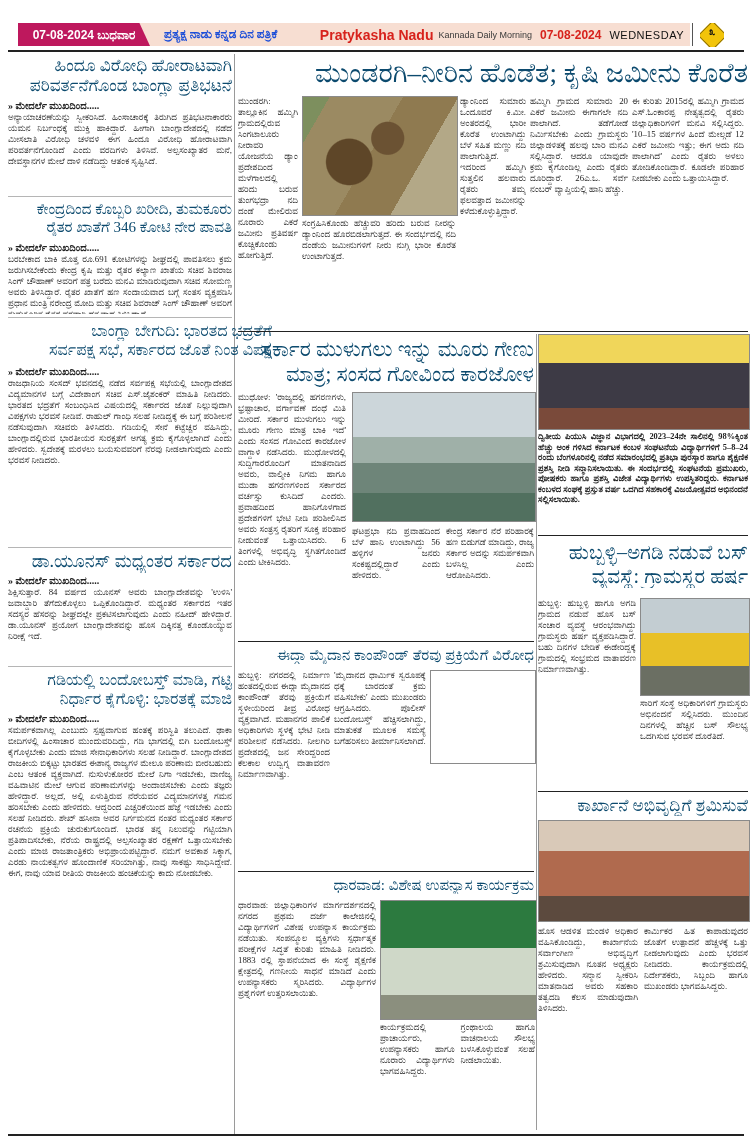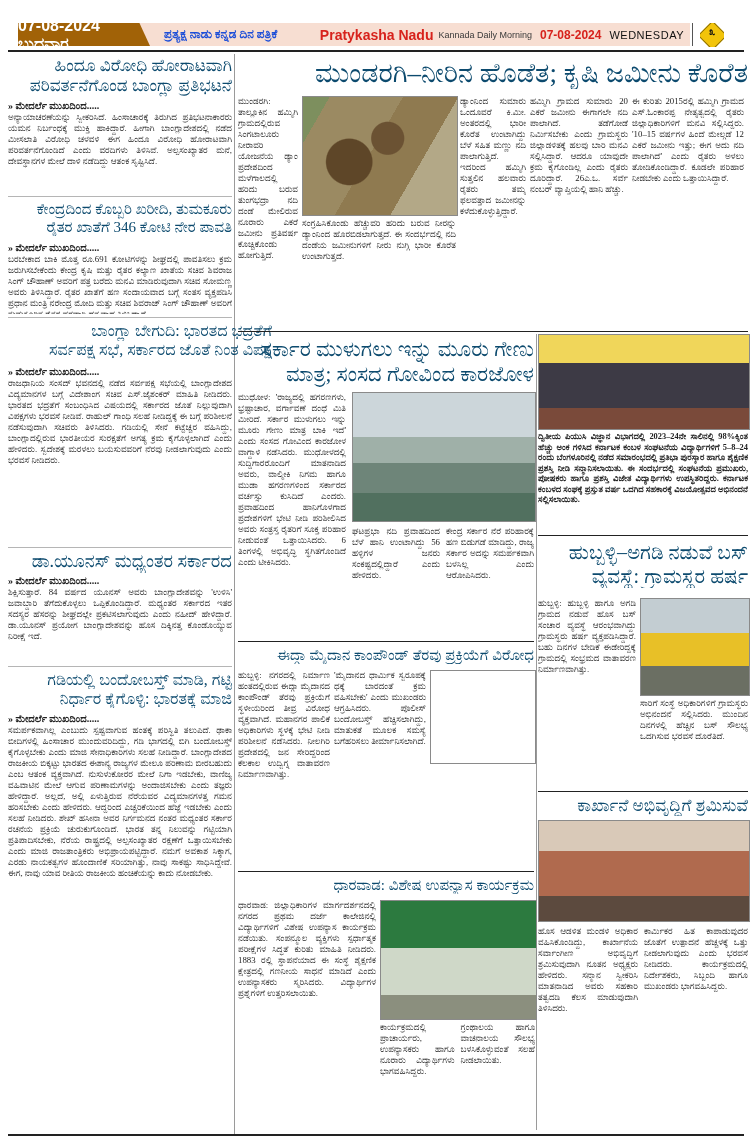--- a/index.html
+++ b/index.html
@@ -1,22 +1,22 @@
 <!DOCTYPE html>
 <html><head>
 <meta charset="utf-8">
 <style>
   html,body{margin:0;padding:0;background:#e8e8e8;}
   .page{position:relative;width:750px;height:1148px;background:#ffffff;overflow:hidden;
         font-family:"Liberation Serif", serif;color:#1b1b1b;}
   .abs{position:absolute;overflow:hidden;}
   
   .hdr-strip{background:#f7ded2;display:flex;align-items:center;}
-  .hdr-datebox{background:#a16207;color:#fff;font-family:"Liberation Sans",sans-serif;
-      font-weight:bold;font-size:16px;display:flex;align-items:center;justify-content:center;
+  .hdr-datebox{background:#be185d;color:#fff;font-family:"Liberation Sans",sans-serif;
+      font-weight:bold;font-size:12px;display:flex;align-items:center;justify-content:center;
       clip-path:polygon(0 0,92% 0,100% 100%,0 100%);}
   .hdr-tagline{color:#1d4ed8;font-weight:bold;font-size:12px;}
   .hdr-mast{color:#d7221c;font-family:"Liberation Sans",sans-serif;font-weight:bold;font-size:14px;}
   .hdr-sub{color:#3a3a3a;font-family:"Liberation Sans",sans-serif;font-size:9px;}
   .hdr-date{color:#d7221c;font-family:"Liberation Sans",sans-serif;font-weight:bold;font-size:12px;}
   .hdr-day{color:#111;font-family:"Liberation Sans",sans-serif;font-size:11px;letter-spacing:.5px;}
   .diamond{width:19px;height:19px;background:#f2c40a;border:1px solid #8a6d00;transform:rotate(45deg);}
   .diamond-num{position:absolute;left:0;top:2px;width:100%;text-align:center;font-weight:bold;
       font-size:11px;color:#111;}
   

